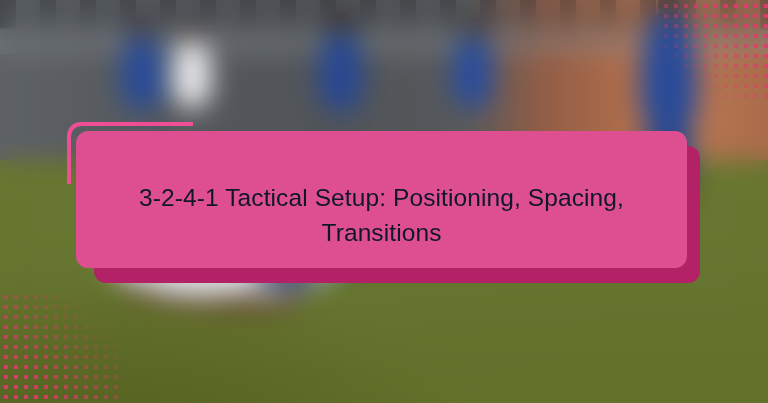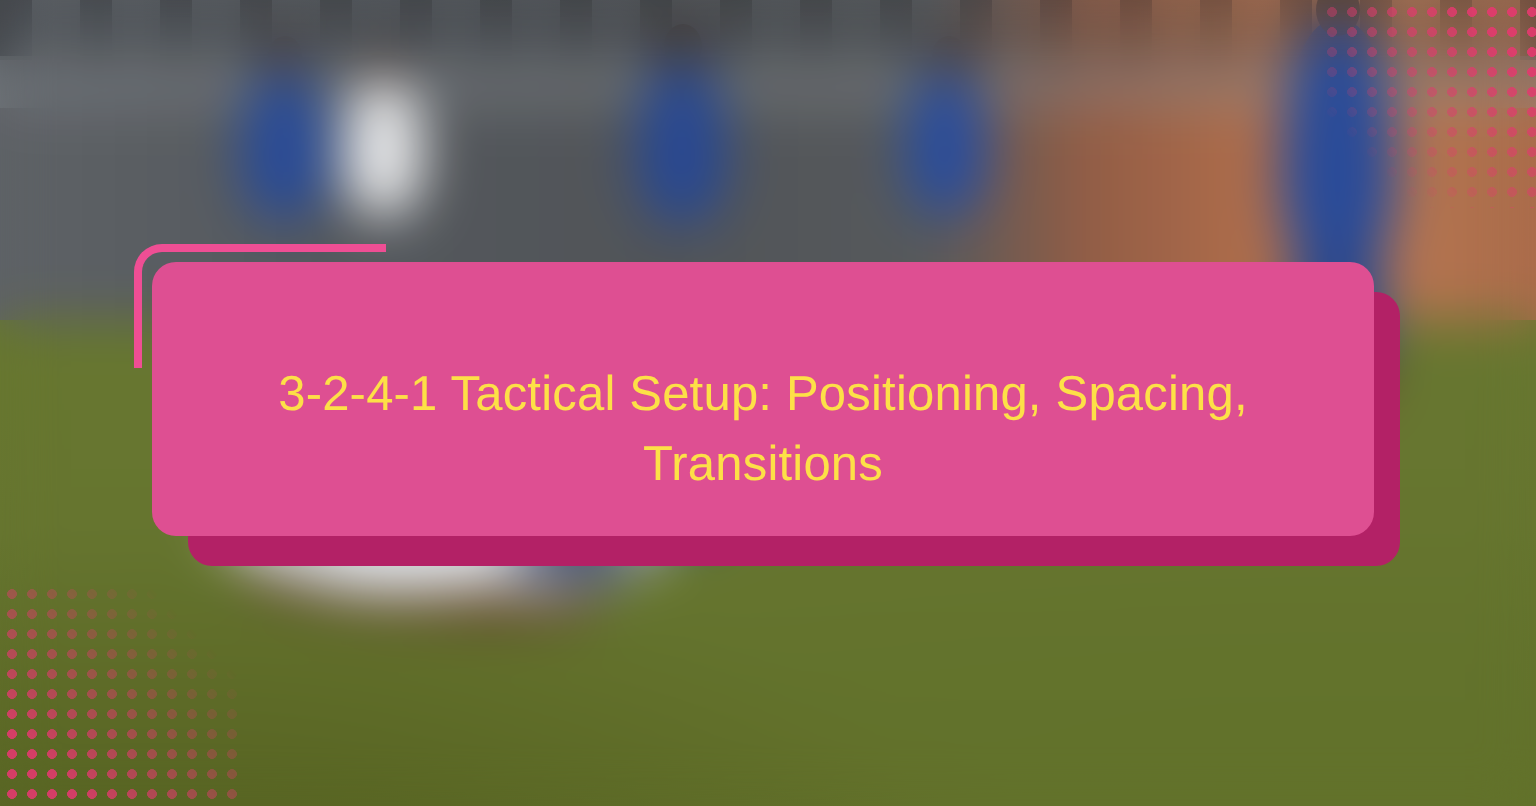--- a/index.html
+++ b/index.html
@@ -178,21 +178,21 @@
   .card-title {
     position: absolute;
     left: 76px;
     top: 131px;
     width: 611px;
     height: 137px;
     display: flex;
     align-items: center;
     justify-content: center;
     text-align: center;
-    color: #fde047;
+    color: #0f172a;
     font-size: 24.5px;
     line-height: 1.42;
     font-weight: 400;
     letter-spacing: .1px;
     padding: 0 38px;
     box-sizing: border-box;
   }
 </style>
 </head>
 <body>

